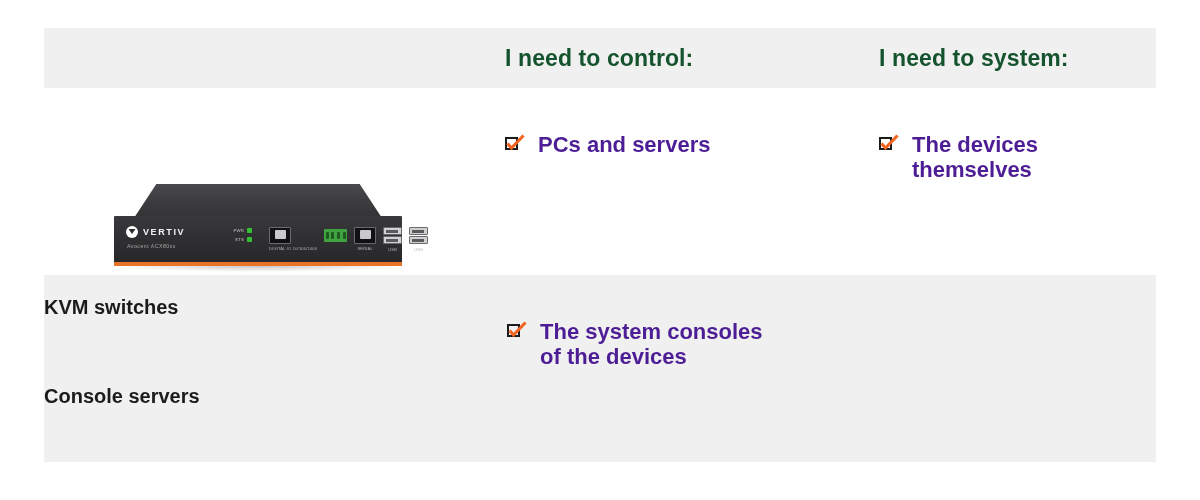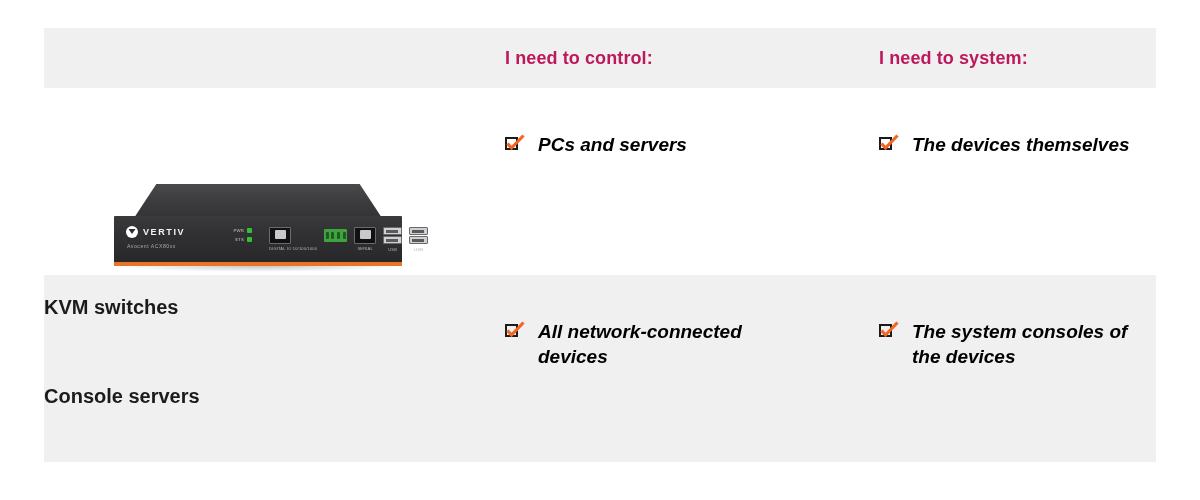--- a/index.html
+++ b/index.html
@@ -52,23 +52,23 @@
     padding-left: 31px;
   }
   .col-access {
     flex: 1 1 auto;
     box-sizing: border-box;
     padding-left: 33px;
   }
 
   
   .head-label {
-    font-size: 18px;
+    font-size: 23px;
     font-weight: 700;
-    color: #be185d;
+    color: #14532d;
     letter-spacing: 0.1px;
     line-height: 60px;
     white-space: nowrap;
   }
 
   
   .check-item {
     display: flex;
     align-items: flex-start;
     padding-top: 44px;
@@ -97,26 +97,25 @@
   }
   .checkbox-icon svg {
     position: absolute;
     left: 0;
     top: 0;
     width: 19px;
     height: 19px;
     overflow: visible;
   }
   .item-text {
-    font-size: 19px;
+    font-size: 22px;
     font-weight: 600;
-    color: #000000;
+    color: #4c1d95;
     line-height: 25px;
     max-width: 245px;
-    font-style: italic;
   }
 
   
   .device-caption {
     position: absolute;
     font-size: 20px;
     font-weight: 600;
     color: #1b1b1b;
     text-align: left;
     width: 100%;
@@ -411,31 +410,20 @@
       </div>
     </div>
 
     <div class="row row-body shaded">
 
       <div class="col-device">
 
         <div class="device-caption" style="top:110px;">Console servers</div>
       </div>
 
-      <div class="col-control">
-        <div class="check-item">
-          <span class="checkbox-icon">
-            <span class="box"></span>
-            <svg viewBox="0 0 19 19" aria-hidden="true">
-              <path d="M2.5 8.5 L6.5 13 L18.5 0.5" fill="none" stroke="#f26522" stroke-width="3.2" stroke-linecap="butt" stroke-linejoin="miter"></path>
-            </svg>
-          </span>
-          <span class="item-text">All network-connected devices</span>
-        </div>
-      </div>
 
       <div class="col-access">
         <div class="check-item">
           <span class="checkbox-icon">
             <span class="box"></span>
             <svg viewBox="0 0 19 19" aria-hidden="true">
               <path d="M2.5 8.5 L6.5 13 L18.5 0.5" fill="none" stroke="#f26522" stroke-width="3.2" stroke-linecap="butt" stroke-linejoin="miter"></path>
             </svg>
           </span>
           <span class="item-text">The system consoles of the devices</span>

